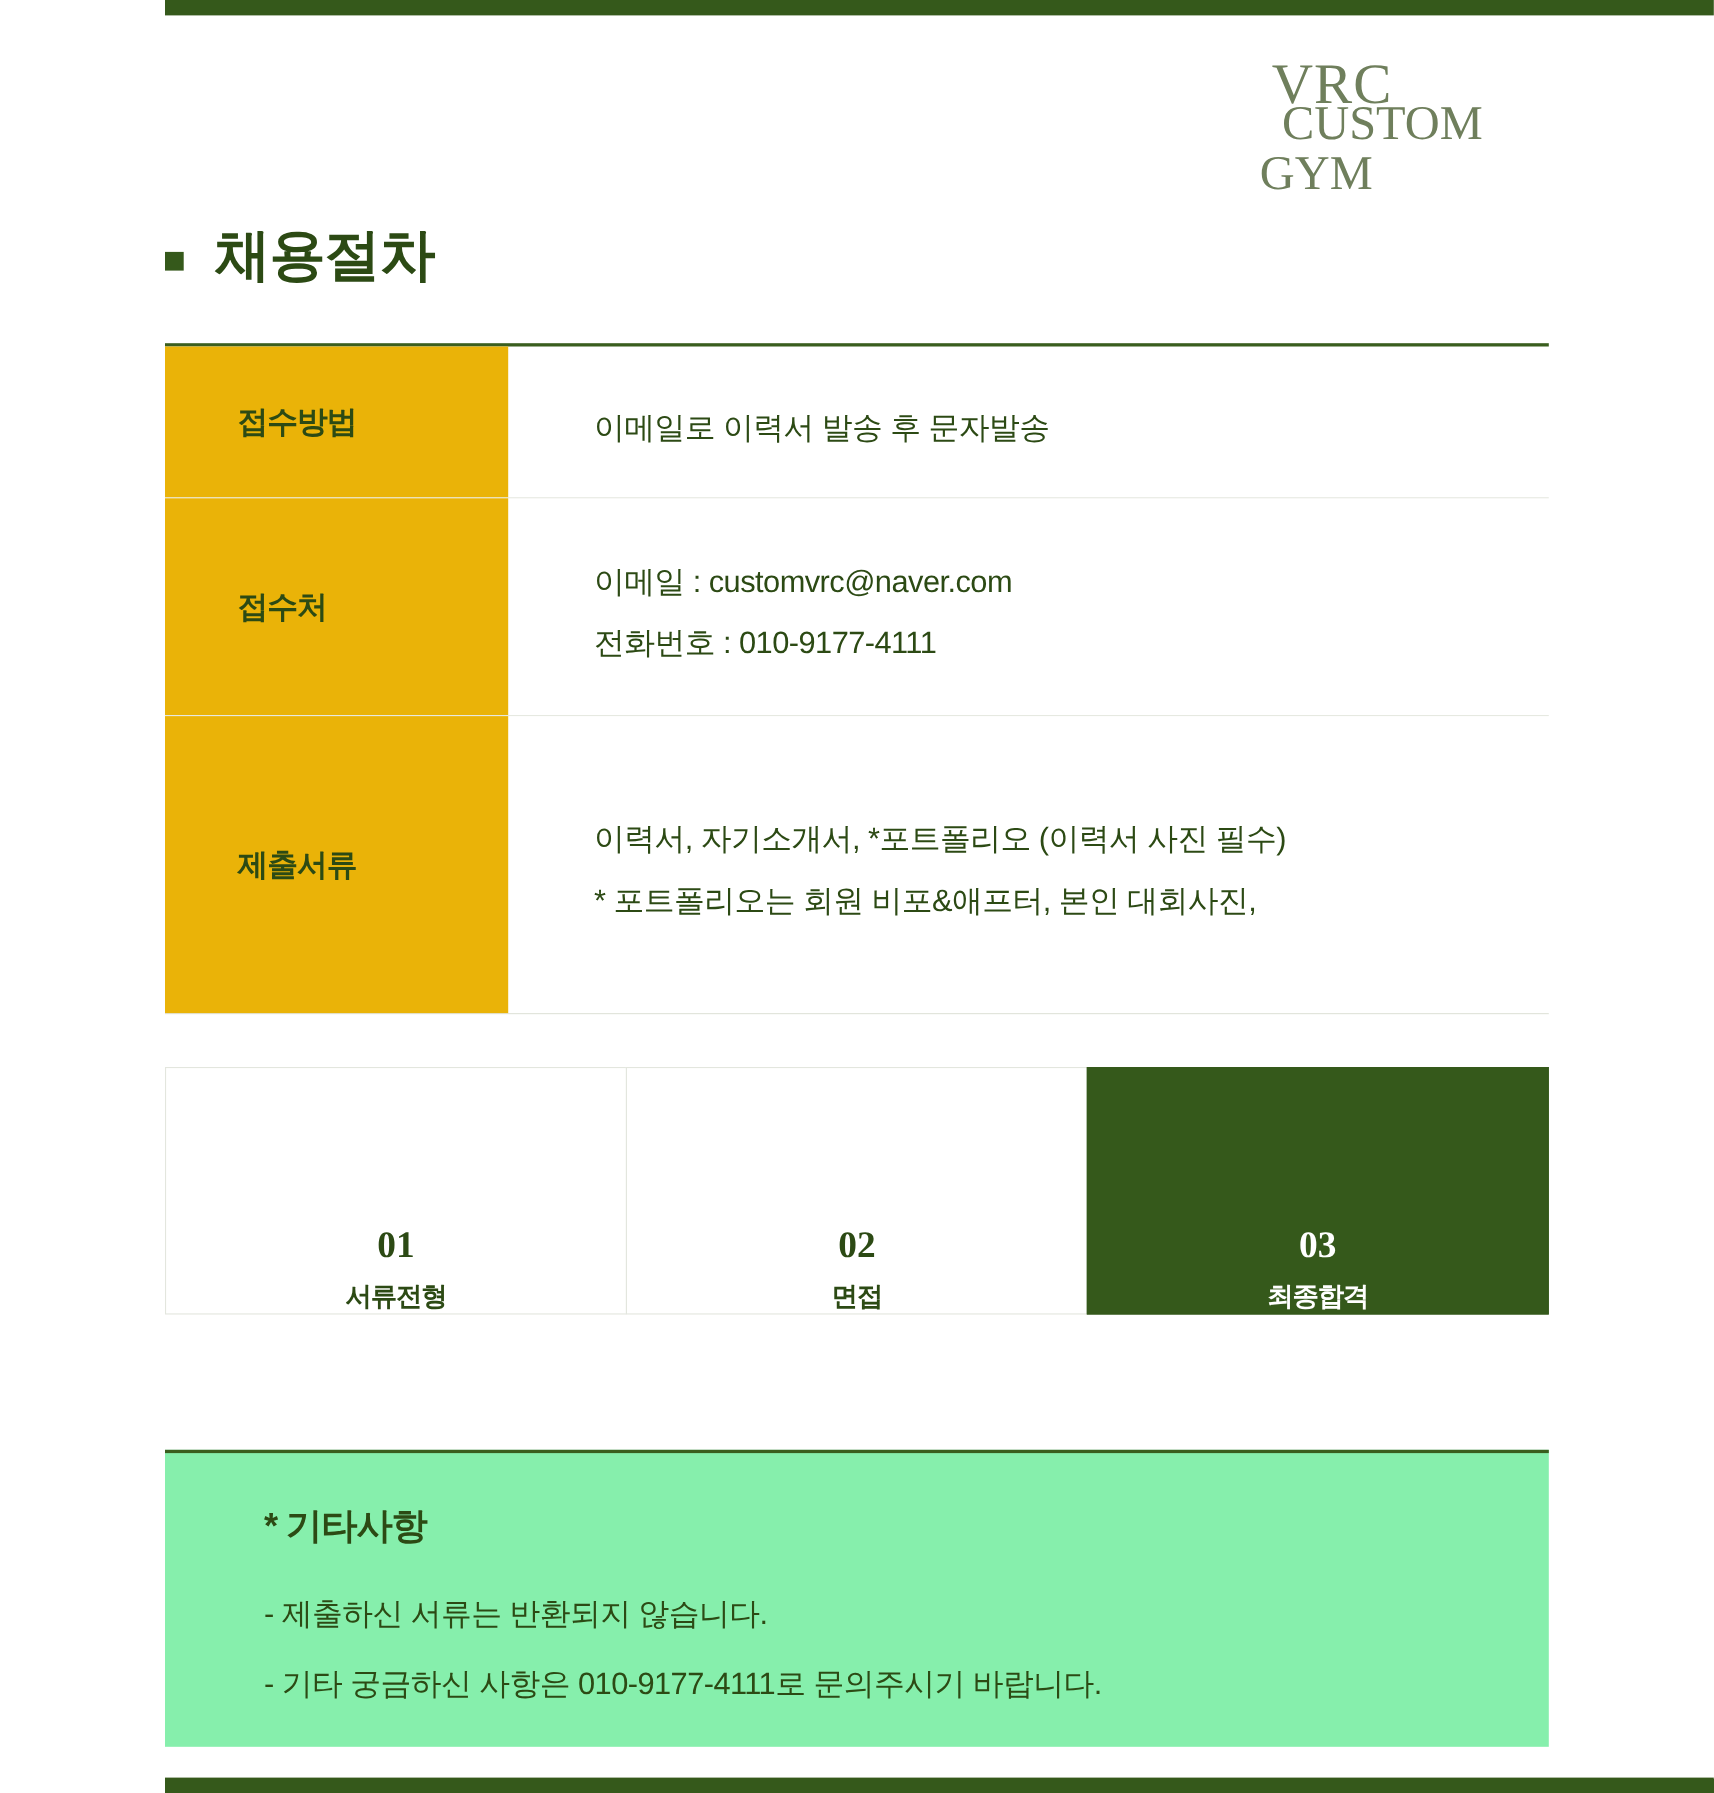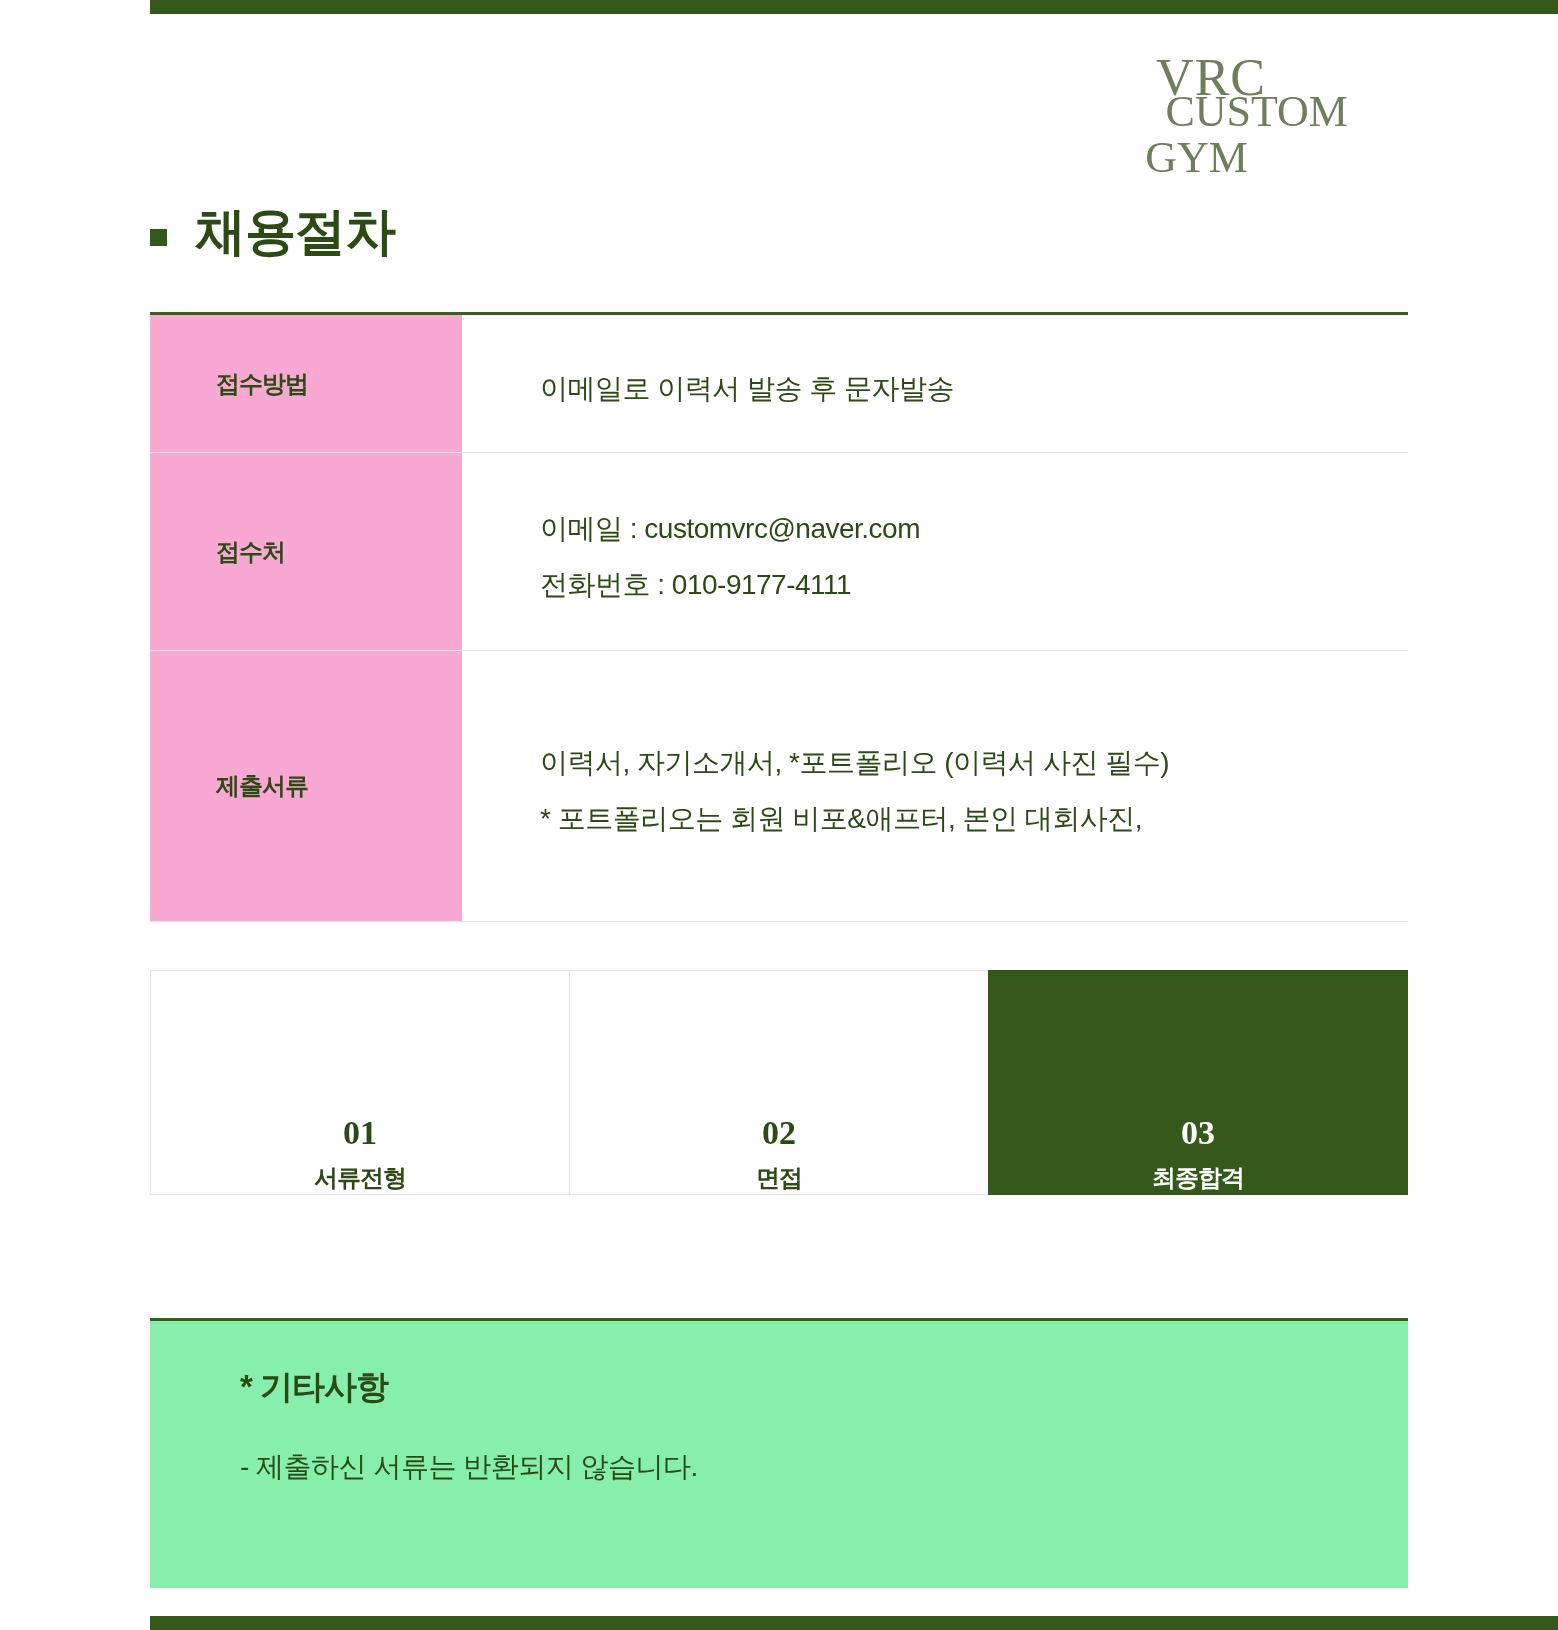--- a/index.html
+++ b/index.html
@@ -97,25 +97,25 @@
   }
   .trow {
     display: flex;
     align-items: stretch;
     border-bottom: 1px solid #e6e9e1;
   }
   .trow:last-child { border-bottom: none; }
   .tlabel {
     width: 312px;
     flex: 0 0 312px;
-    background: #f9a8d4;
+    background: #eab308;
     display: flex;
     align-items: center;
     padding-left: 66px;
-    font-size: 24px;
+    font-size: 28px;
     font-weight: bold;
     color: #2c4a14;
     letter-spacing: -1px;
   }
   .tvalue {
     flex: 1;
     padding: 30px 20px 30px 78px;
     display: flex;
     flex-direction: column;
     justify-content: center;
@@ -247,15 +247,16 @@
   </div>
   <div class="step active">
     <div class="num">03</div>
     <div class="lbl">최종합격</div>
   </div>
 </div>
 
 <div class="notes">
   <h2>* 기타사항</h2>
   <p>- 제출하신 서류는 반환되지 않습니다.</p>
+  <p>- 기타 궁금하신 사항은 010-9177-4111로 문의주시기 바랍니다.</p>
 </div>
 
 <div class="bar bar-bottom"></div>
 
 </body></html>

